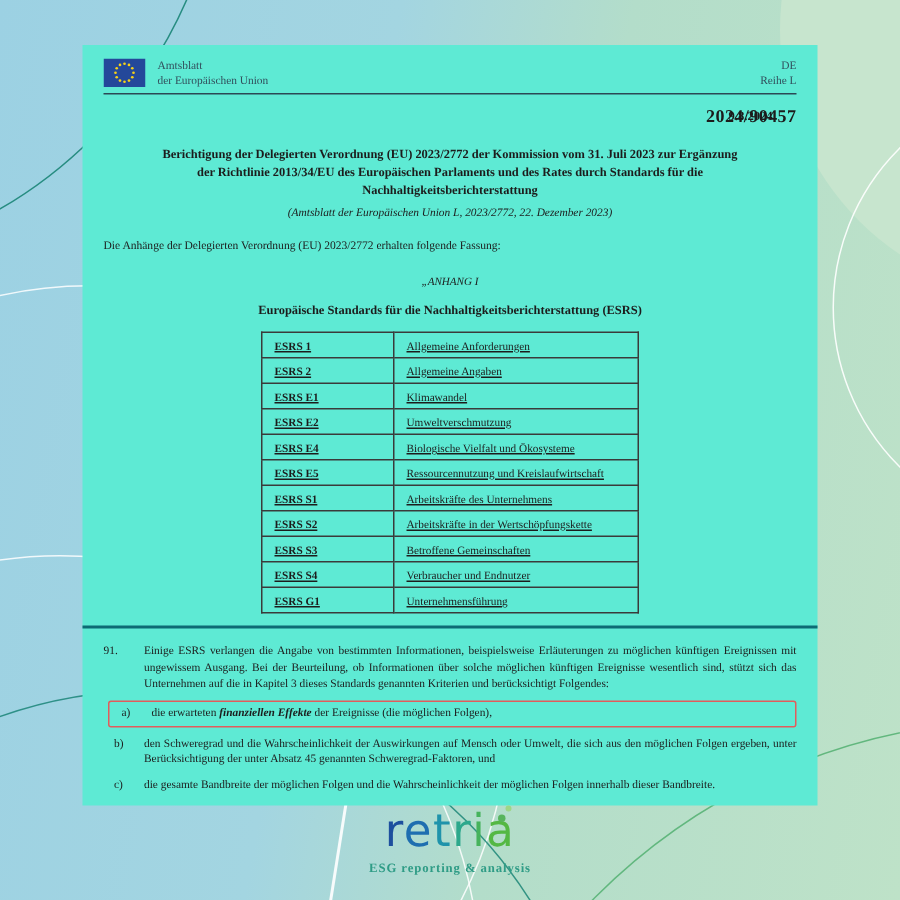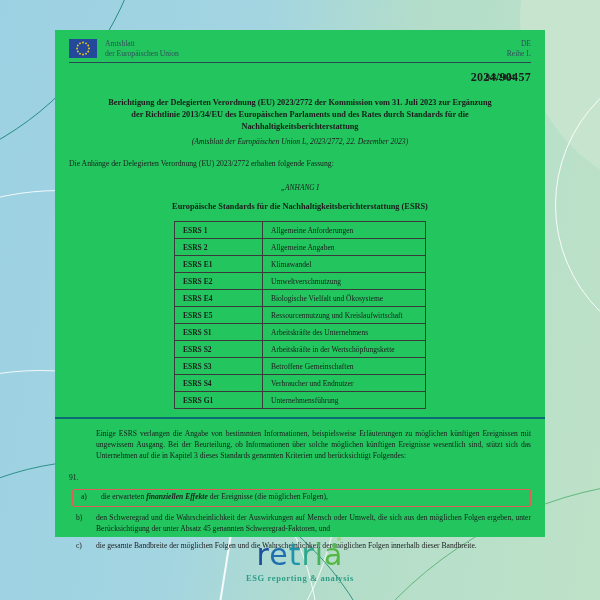--- a/index.html
+++ b/index.html
@@ -19,46 +19,46 @@
   .c4 { left: -200px; top: 460px; width: 600px; height: 600px; border: 1.5px solid rgba(18,128,112,0.8); }
   .c5 { left: 520px; top: -160px; width: 360px; height: 360px; background: #c7e5ce; }
   .c6 { left: 555px; top: 55px; width: 300px; height: 300px; border: 1.5px solid rgba(255,255,255,0.9); }
   .c7 { left: 280px; top: 480px; width: 800px; height: 800px; border: 1.2px solid rgba(88,178,118,0.9); }
   .line-white { position: absolute; left: 224px; top: 534px; width: 1.5px; height: 75px;
                 background: rgba(255,255,255,0.9); transform: rotate(9deg); }
 
   
   .page {
     position: absolute; left: 55px; top: 30px; width: 490px; height: 507px;
-    background: #22c55e; padding: 9px 14px; color: #1c1c1c; z-index: 2;
+    background: #5eead4; padding: 9px 14px; color: #1c1c1c; z-index: 2;
   }
   .hdr { display: flex; align-items: flex-start; }
   .flag { width: 28px; height: 19px; flex: 0 0 auto; }
   .hdr-title { margin-left: 8px; font-size: 7.6px; line-height: 1.32; color: #32505d; }
   .hdr-right { margin-left: auto; text-align: right; font-size: 7.6px; line-height: 1.32; color: #32505d; }
   .rule { margin-top: 3px; border-bottom: 1.6px solid #2b4854; }
 
   .numrow { position: relative; margin-top: 7px; height: 15px; }
   .docnum { text-align: right; font-weight: bold; font-size: 12px; letter-spacing: 0.3px; }
   .docdate { position: absolute; right: 16px; top: 3px; font-size: 8.4px; font-weight: bold; }
 
   .act-title { margin: 12px 34px 0; text-align: center; font-weight: bold; font-size: 8.3px; line-height: 1.42; }
   .citation { margin-top: 5px; text-align: center; font-style: italic; font-size: 7.6px; }
   .intro { margin-top: 13px; font-size: 7.7px; }
   .annex-label { margin-top: 15px; text-align: center; font-style: italic; font-size: 7.4px; }
   .annex-heading { margin-top: 10px; text-align: center; font-weight: bold; font-size: 8.3px; }
 
   table.esrs { margin: 10px auto 0; border-collapse: collapse; width: 252px; font-size: 7.5px; }
-  table.esrs td { border: 1px solid #3a3a3a; padding: 3.5px 8px; height: 16px; }
+  table.esrs td { border: 1px solid #3a3a3a; padding: 3.5px 8px; height: 16px; text-decoration: underline; }
   table.esrs td.code { width: 88px; font-weight: bold; }
 
   .page-sep { margin: 8px -14px 0; border-top: 2.4px solid #0d6b74; }
 
   .para { display: flex; margin-top: 10px; font-size: 7.6px; line-height: 1.42; }
-  .para-num { flex: 0 0 27px; margin-top: 44px; }
+  .para-num { flex: 0 0 27px; }
   .para-text { flex: 1; text-align: justify; }
 
   .item { display: flex; margin: 6px 0 0 7px; font-size: 7.6px; line-height: 1.42; }
   .item .lbl { flex: 0 0 20px; }
   .item .txt { flex: 1; text-align: justify; }
   .hl-box { border: 1.4px solid #e25c5c; border-radius: 2px; padding: 2px 4px 3px; margin: 5px 0 0 3px; }
   .hl-box .item { margin: 0 0 0 4px; }
   .emph { font-weight: bold; font-style: italic; }
 
   

